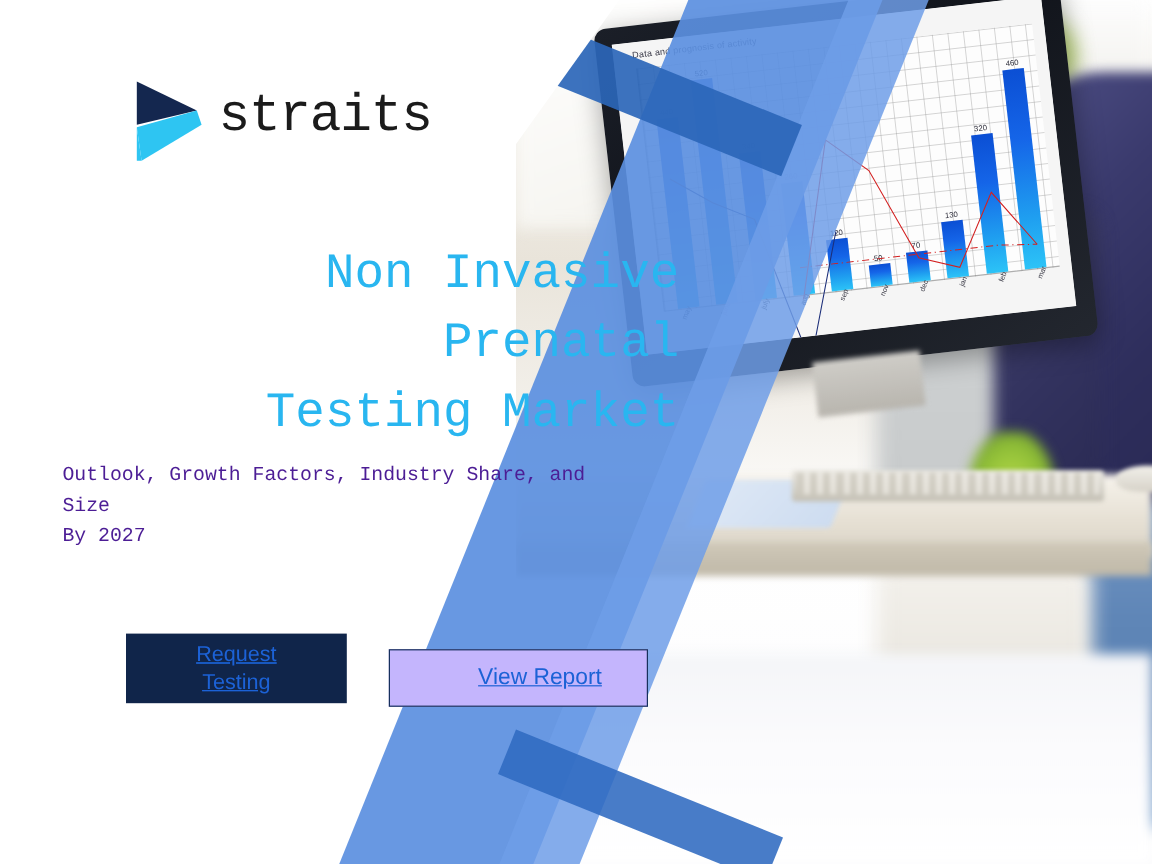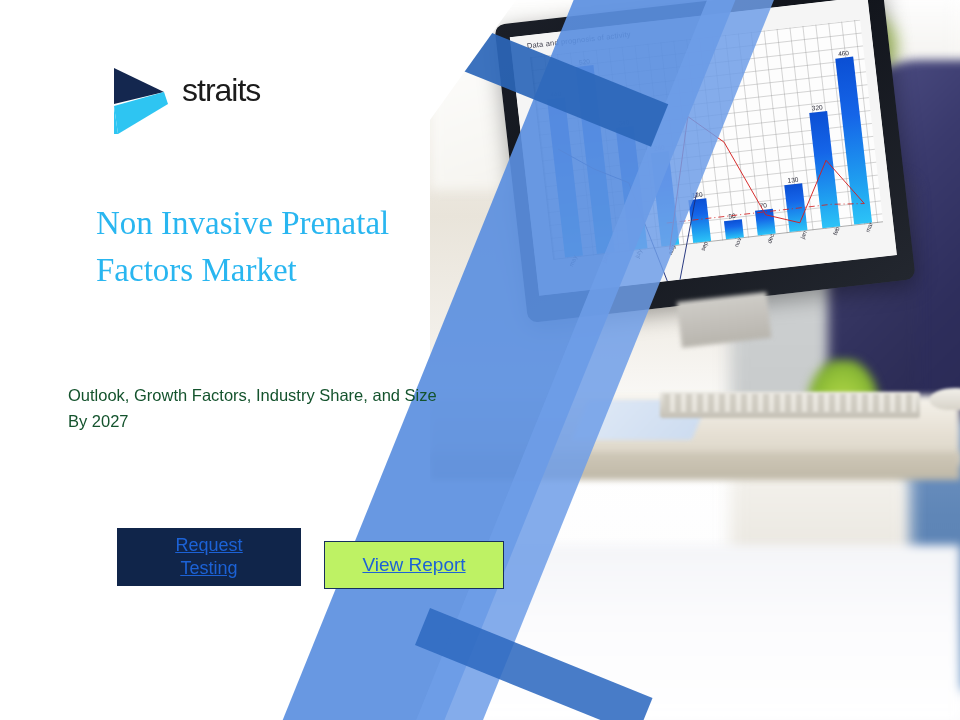--- a/index.html
+++ b/index.html
@@ -214,60 +214,61 @@
     clip-path:polygon(0 0, 486px 0, 0 720px);
   }
 
   
   .content{position:absolute;left:0;top:0;width:560px;height:720px;}
 
   .logo{position:absolute;left:108px;top:62px;width:200px;height:82px;}
   .logo-mark{position:absolute;left:0;top:0;width:66px;height:76px;}
   .logo-text{
     position:absolute;left:74px;top:10px;
-    font-size:32px;color:#1b1b1b;letter-spacing:-1px;
-    font-family:Liberation Sans, sans-serif;
+    font-size:44px;color:#1b1b1b;letter-spacing:-1px;
+    font-family:Liberation Mono, monospace;
   }
   .logo-sub{
     position:absolute;left:78px;top:57px;
     font-size:11.5px;color:#1b1b1b;letter-spacing:7.6px;
     font-family:"Liberation Sans", sans-serif;
   }
 
   .title{
     position:absolute;left:96px;top:200px;width:470px;
-    font-size:33px;line-height:1.42;
+    font-size:41px;line-height:1.42;
     color:#29b6f0;
-    font-family:Liberation Serif, serif;
+    font-family:Liberation Mono, monospace;
     font-weight:400;
+    text-align:right;
   }
   .subtitle{
-    position:absolute;left:68px;top:383px;width:480px;
-    font-size:16.5px;line-height:1.56;color:#14532d;
-    font-family:Liberation Sans, sans-serif;
+    position:absolute;left:52px;top:383px;width:480px;
+    font-size:16.5px;line-height:1.56;color:#4c1d95;
+    font-family:Liberation Mono, monospace;
   }
 
   .btn-request{
     position:absolute;left:105px;top:528px;width:184px;height:58px;
     background:#10254a;
     display:flex;align-items:center;justify-content:center;
     text-align:center;
     cursor:pointer;
-    margin-left:12px;
   }
   .btn-request span{
     font-size:18px;line-height:1.28;color:#1c62d6;
     text-decoration:underline;
     font-family:"Liberation Sans", sans-serif;
   }
   .btn-view{
     position:absolute;left:324px;top:541px;width:178px;height:46px;
-    background:#bef264;border:1.5px solid #17305c;
+    background:#c4b5fd;border:1.5px solid #17305c;
     display:flex;align-items:center;justify-content:center;
     cursor:pointer;
+    padding-left:36px;
   }
   .btn-view span{
     font-size:19px;color:#1c62d6;text-decoration:underline;
     font-family:"Liberation Sans", sans-serif;
   }
 </style>
 </head>
 <body>
 
 <div id="canvas">
@@ -378,21 +379,21 @@
       <svg class="logo-mark" viewBox="0 0 66 76">
         <polygon points="6,6 56,30 6,42" fill="#14274f"></polygon>
         <polygon points="6,44 56,30 60,42 10,72" fill="#2ec5f2"></polygon>
         <polygon points="6,44 10,72 6,72" fill="#2ec5f2"></polygon>
       </svg>
       <div class="logo-text">straits</div>
     </div>
 
     <div class="title">
       <div>Non Invasive Prenatal</div>
-      <div>Factors Market</div>
+      <div>Testing Market</div>
     </div>
 
     <div class="subtitle">
       <div>Outlook, Growth Factors, Industry Share, and Size</div>
       <div>By 2027</div>
     </div>
 
     <div class="btn-request">
       <span>
         <span>Request</span><br>

